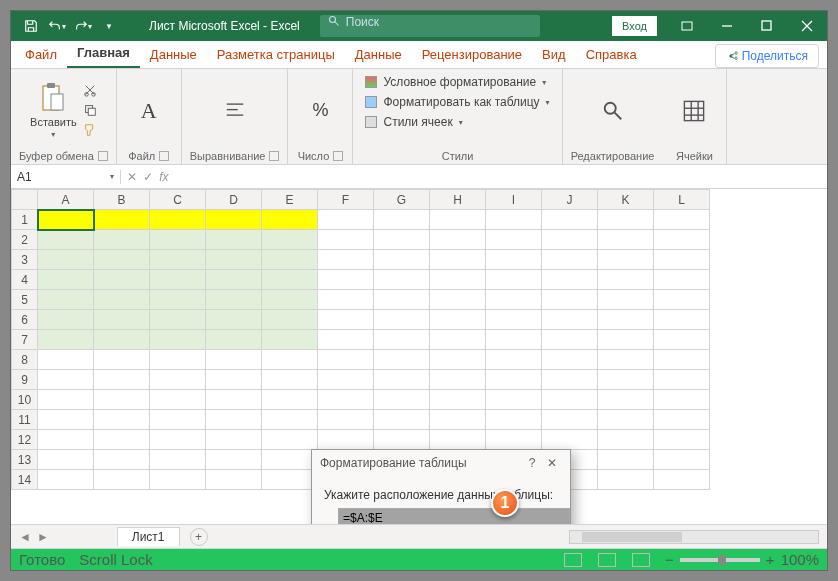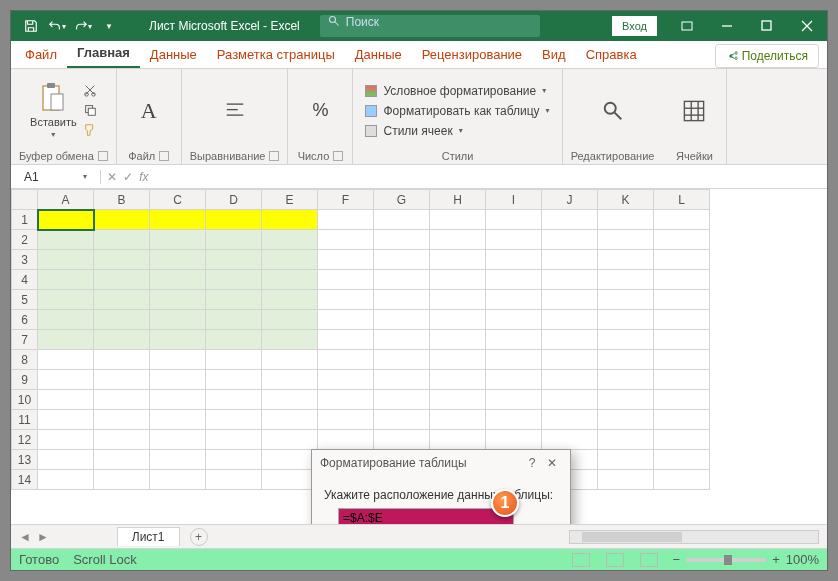--- a/index.html
+++ b/index.html
@@ -15,36 +15,36 @@
 .searchbox svg { margin-right: 6px; }
 .title-spacer { flex: 1; }
 .login-btn { background: #fff; color: #217346; height: 20px; padding: 0 10px; display: flex; align-items: center; margin-right: 10px; font-size: 11px; }
 .win-btns { display: flex; }
 .win-btn { width: 40px; height: 30px; display: flex; align-items: center; justify-content: center; color: #fff; }
 
 
 .tabsbar { height: 28px; background: #fff; border-bottom: 1px solid #d4d4d4; display: flex; align-items: flex-end; padding-left: 4px; }
 .tab { padding: 6px 10px; font-size: 13px; color: #c2410c; cursor: pointer; }
 .tab.active { color: #404040; border-bottom: 2px solid #217346; font-weight: 600; }
-.share-btn { margin-left: auto; margin-right: 8px; color: #4d7c0f; padding: 4px 10px; display: flex; align-items: center; gap: 4px; border: 1px solid #d4d4d4; border-radius: 3px; font-size: 12px; }
+.share-btn { margin-left: auto; margin-right: 8px; color: #3b82f6; padding: 4px 10px; display: flex; align-items: center; gap: 4px; border: 1px solid #d4d4d4; border-radius: 3px; font-size: 12px; }
 
 
 .ribbon { background: #f3f2f1; border-bottom: 1px solid #d4d4d4; height: 96px; display: flex; }
 .group { border-right: 1px solid #d4d4d4; display: flex; flex-direction: column; align-items: center; padding: 4px 8px 2px 8px; }
-.group-body { flex: 1; display: flex; align-items: center; gap: 6px; justify-content: center; }
+.group-body { flex: 1; display: flex; align-items: center; gap: 6px; }
 .group-label { font-size: 11px; color: #666; margin-top: 2px; display: flex; align-items: center; gap: 4px; }
 .bigbtn { display: flex; flex-direction: column; align-items: center; justify-content: center; width: 48px; gap: 2px; font-size: 11px; color: #444; }
 .smallcol { display: flex; flex-direction: column; gap: 4px; font-size: 11px; }
 .stylebtn { display: flex; align-items: center; gap: 6px; font-size: 12px; color: #444; padding: 2px 4px; }
 .sq { width: 12px; height: 12px; border: 1px solid #999; display: inline-block; }
 .dd { font-size: 8px; color: #666; }
 
 
 .formulabar { display: flex; align-items: center; border-bottom: 1px solid #d4d4d4; height: 24px; font-size: 12px; background: #fff; }
-.namebox { width: 90px; border-right: 1px solid #d4d4d4; padding: 0 13px; display: flex; align-items: center; justify-content: space-between; }
+.namebox { width: 110px; border-right: 1px solid #d4d4d4; padding: 0 6px; display: flex; align-items: center; justify-content: space-between; }
 .fx-area { display: flex; align-items: center; padding: 0 6px; gap: 6px; color: #999; }
 
 
 .grid-wrap { flex: 1; position: relative; overflow: hidden; background: #fff; }
 .grid { position: absolute; inset: 0; }
 table.sheet { border-collapse: collapse; table-layout: fixed; }
 table.sheet th, table.sheet td { border: 1px solid #d4d4d4; font-size: 12px; font-weight: normal; }
 .colhdr, .rowhdr, .corner { background: #f3f2f1; color: #555; text-align: center; }
 .colhdr { height: 20px; width: 56px; }
 .rowhdr { width: 26px; height: 20px; }
@@ -54,33 +54,33 @@
 td.pale { background: #e2efda; }
 .selA1 { outline: 2px solid #217346; outline-offset: -1px; }
 
 
 .dialog { position: absolute; left: 300px; top: 260px; width: 260px; background: #f9f8f7; border: 1px solid #999; box-shadow: 4px 4px 12px rgba(0,0,0,.3); font-size: 12px; }
 .dlg-title { display: flex; align-items: center; padding: 6px 8px; color: #555; }
 .dlg-title .sp { flex: 1; }
 .dlg-x, .dlg-q { width: 20px; text-align: center; color: #666; }
 .dlg-body { padding: 6px 12px 10px 12px; }
 .dlg-row { margin: 6px 0; }
-.range-input { width: 176px; border: 1px solid #aaa; padding: 2px 4px; font-size: 12px; background: #be185d; }
+.range-input { width: 232px; border: 1px solid #aaa; padding: 2px 4px; font-size: 12px; background: #a3a3a3; }
 
 
 .badge { position: absolute; width: 28px; height: 28px; border-radius: 50%; background: radial-gradient(circle at 40% 35%, #ff9a4d, #e4501e); border: 2px solid #fff; box-shadow: 0 2px 4px rgba(0,0,0,.4); color: #fff; font-weight: bold; font-size: 16px; display: flex; align-items: center; justify-content: center; }
 
 
 .sheettabs { height: 24px; border-top: 1px solid #d4d4d4; display: flex; align-items: center; font-size: 12px; background: #f3f2f1; }
 .sheettab { background: #fff; border: 1px solid #d4d4d4; border-bottom: none; padding: 2px 14px; margin-left: 60px; }
 .sheet-nav { display:flex; gap:6px; padding:0 8px; color:#888;}
 .plus { margin-left: 10px; width: 18px; height: 18px; border: 1px solid #ccc; border-radius: 50%; display: flex; align-items: center; justify-content: center; color: #666; font-size: 12px;}
 .hscroll { margin-left: auto; margin-right: 8px; width: 250px; height: 14px; background: #e8e8e8; border: 1px solid #ccc; position: relative; }
 .hscroll .thumb { position: absolute; left: 12px; top: 1px; width: 100px; height: 10px; background: #cfcfcf; }
-.statusbar { height: 22px; background: #86efac; border-top: 1px solid #d4d4d4; display: flex; align-items: center; font-size: 13px; color: #555; padding: 0 8px; gap: 14px; }
+.statusbar { height: 22px; background: #22c55e; border-top: 1px solid #d4d4d4; display: flex; align-items: center; font-size: 15px; color: #555; padding: 0 8px; gap: 14px; }
 .statusbar .sp { flex: 1; }
 .zoom { display: flex; align-items: center; gap: 6px; }
 .zoom .track { width: 80px; height: 4px; background: #cfcfcf; position: relative; }
 .zoom .knob { position: absolute; left: 38px; top: -3px; width: 8px; height: 10px; background: #888; }
 .viewbtn { width:18px; height:14px; border:1px solid #bbb; display:inline-block; margin:0 1px;}
 .launcher { width:10px; height:10px; border:1px solid #aaa; display:inline-block; position:relative;}
 .launcher::after{content:"";position:absolute;right:-1px;bottom:-1px;width:4px;height:4px;border-right:1px solid #aaa;border-bottom:1px solid #aaa;}
 </style>
 </head>
 <body>

